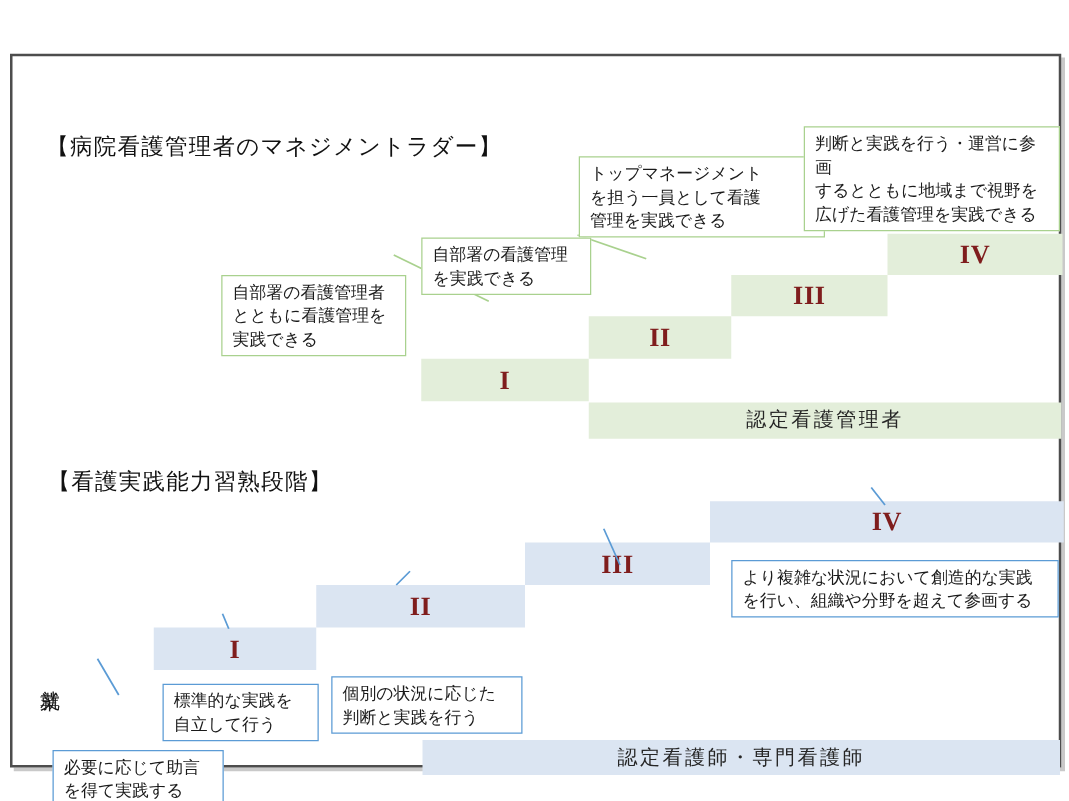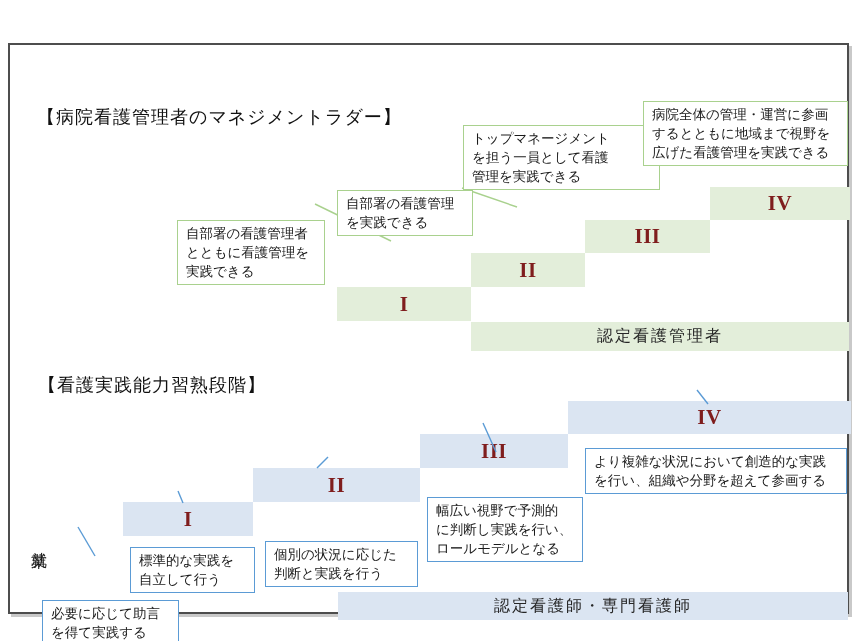--- a/index.html
+++ b/index.html
@@ -141,21 +141,21 @@
     <div class="abs bar step-green g-bar">認定看護管理者</div>
 
     <div class="abs callout callout-green g-call-1">自部署の看護管理者
 とともに看護管理を
 実践できる</div>
     <div class="abs callout callout-green g-call-2">自部署の看護管理
 を実践できる</div>
     <div class="abs callout callout-green g-call-3">トップマネージメント
 を担う一員として看護
 管理を実践できる</div>
-    <div class="abs callout callout-green g-call-4">病院全体の管理・運営に参画
+    <div class="abs callout callout-green g-call-4">判断と実践を行う・運営に参画
 するとともに地域まで視野を
 広げた看護管理を実践できる</div>
 
     <div class="abs section-title b-title">【看護実践能力習熟段階】</div>
 
     <div class="abs employment b-employ">就業</div>
 
     <div class="abs step step-blue b-step-1">
       <span class="roman">I</span>
     </div>
@@ -170,23 +170,20 @@
     </div>
 
     <div class="abs bar step-blue b-bar">認定看護師・専門看護師</div>
 
     <div class="abs callout callout-blue b-call-0">必要に応じて助言
 を得て実践する</div>
     <div class="abs callout callout-blue b-call-1">標準的な実践を
 自立して行う</div>
     <div class="abs callout callout-blue b-call-2">個別の状況に応じた
 判断と実践を行う</div>
-    <div class="abs callout callout-blue b-call-3">幅広い視野で予測的
-に判断し実践を行い、
-ロールモデルとなる</div>
     <div class="abs callout callout-blue b-call-4">より複雑な状況において創造的な実践
 を行い、組織や分野を超えて参画する</div>
   </div>
 
   <svg class="connectors" viewBox="0 0 855 641" xmlns="http://www.w3.org/2000/svg">
     <g stroke="#a9d18e" stroke-width="1.4">
       <line x1="315" y1="204" x2="391" y2="241"></line>
       <line x1="462" y1="188" x2="517" y2="207"></line>
       <line x1="539" y1="141" x2="627" y2="174"></line>
       <line x1="737" y1="117" x2="783" y2="141"></line>

